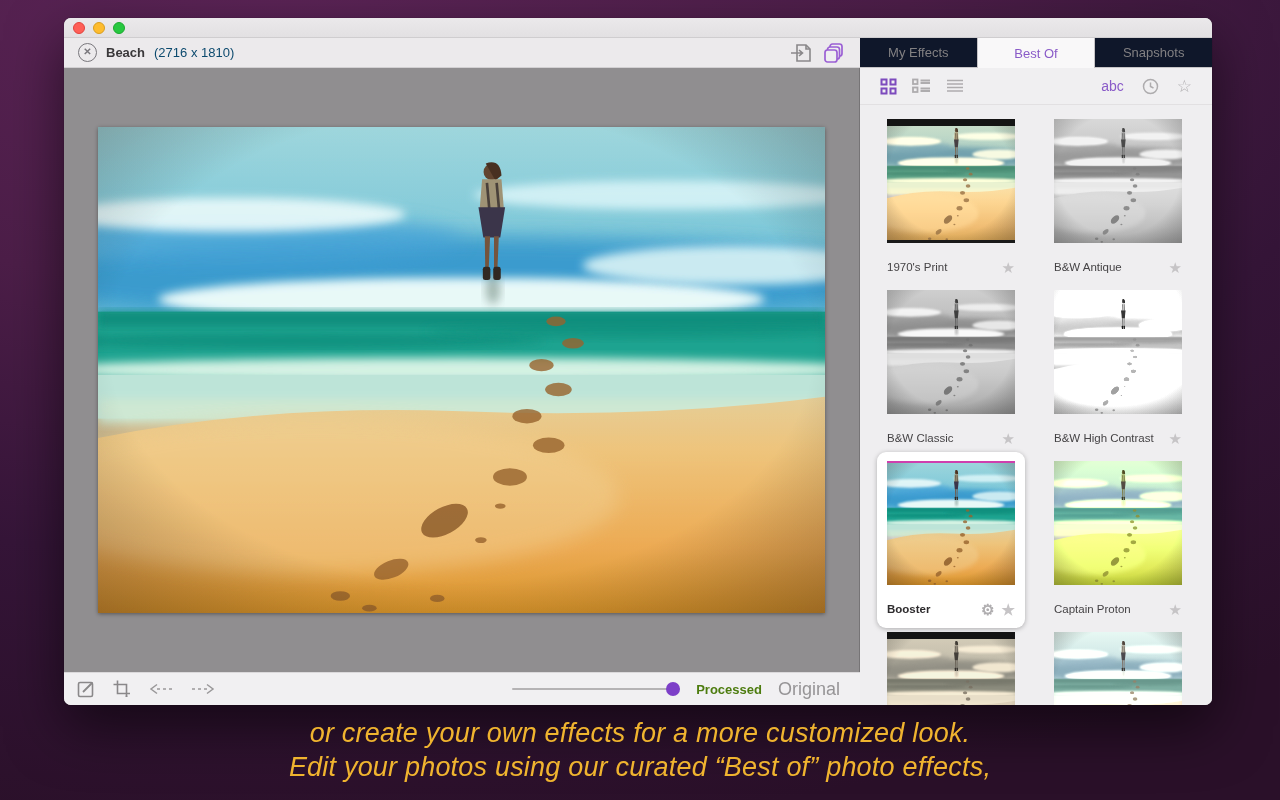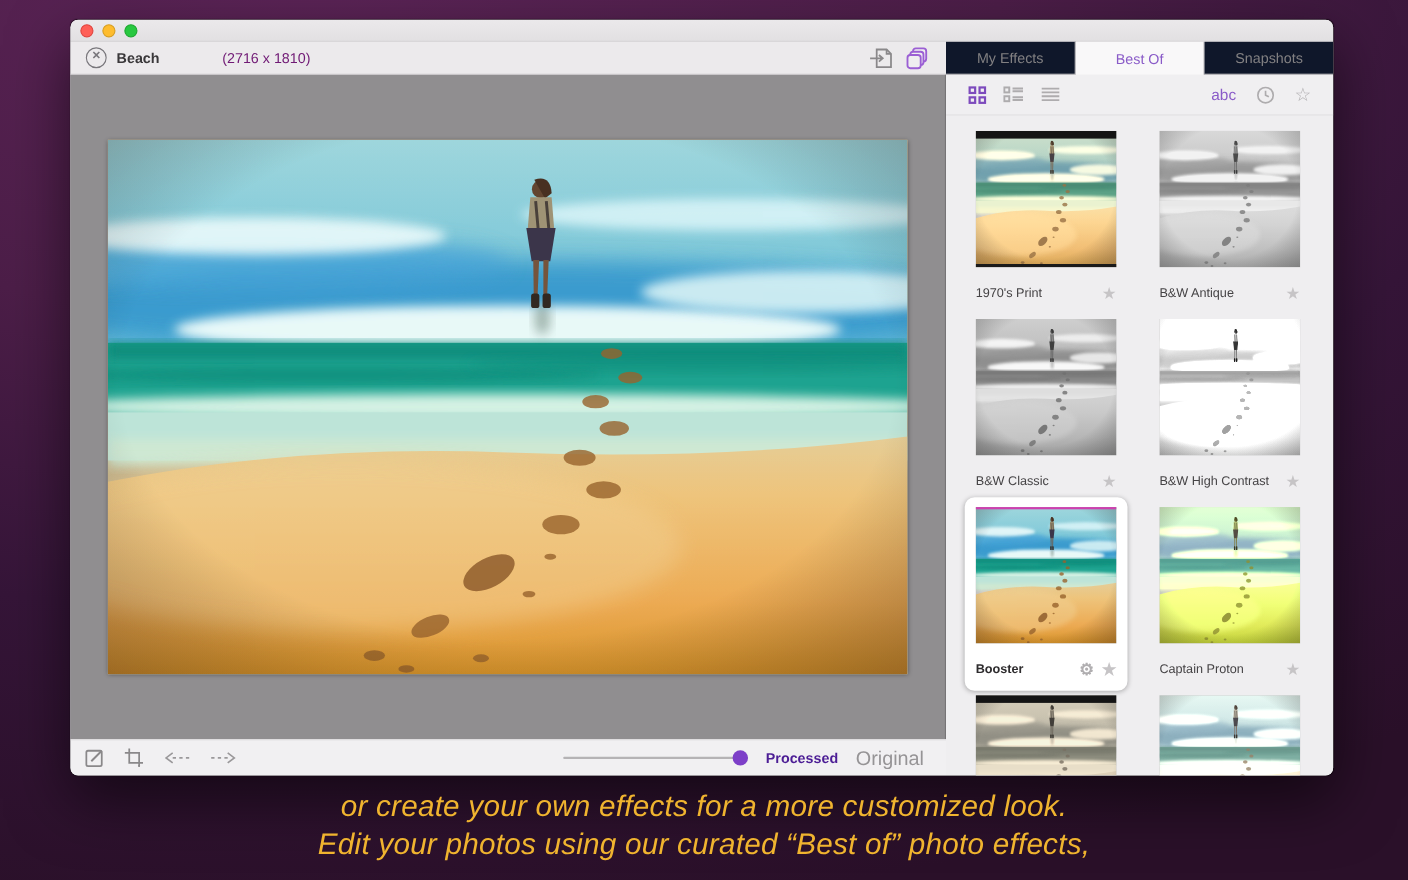--- a/index.html
+++ b/index.html
@@ -35,42 +35,42 @@
   
   .doc-bar {
     height:30px; flex:0 0 30px; background:#eceaec; border-bottom:1px solid #d2d0d2;
     display:flex; align-items:center; padding:0 14px; gap:9px;
   }
   .close-circle {
     width:19px; height:19px; border-radius:50%; border:1.5px solid #79777c;
     color:#79777c; font-size:10px; line-height:16px; text-align:center; font-weight:700;
   }
   .doc-title { font-size:13px; font-weight:700; color:#3a383a; }
-  .doc-dims  { font-size:13px; color:#701a75;margin-left:48px; }
+  .doc-dims  { font-size:13px; color:#0c4a6e; }
   .doc-spacer { flex:1; }
   .icon-btn { display:flex; align-items:center; justify-content:center; }
 
   
   .canvas {
     flex:1; background:#908e90; border-right:1px solid #767476;
     display:flex; align-items:center; justify-content:center; min-height:0;
   }
   .photo { width:727px; height:486px; position:relative; overflow:hidden; box-shadow:0 1px 4px rgba(0,0,0,.4); background:#cbb98f; }
 
   
   .bottom-bar {
     height:33px; flex:0 0 33px; background:#f1f0f2; border-top:1px solid #dbd9db;
     display:flex; align-items:center; padding:0 20px 0 12px; gap:16px;
   }
   .tool { color:#8a888a; display:flex; align-items:center; }
   .bottom-right { margin-left:auto; display:flex; align-items:center; gap:16px; }
   .slider { position:relative; width:168px; height:14px; }
   .slider-track { position:absolute; left:0; right:0; top:6px; height:2px; background:#b5b3b5; border-radius:1px; }
   .slider-knob { position:absolute; right:0; top:0; width:14px; height:14px; border-radius:50%; background:#7d3fc8; }
-  .lbl-processed { font-size:13px; font-weight:700; color:#4c1d95; }
+  .lbl-processed { font-size:13px; font-weight:700; color:#4d7c0f; }
   .lbl-original  { font-size:18px; color:#969496; }
 
   
   .sidebar { flex:1; display:flex; flex-direction:column; background:#efeef0; min-height:0; }
   .tabs { height:30px; flex:0 0 30px; display:flex; }
   .tab {
     flex:1; display:flex; align-items:center; justify-content:center;
     background:#0f172a; color:#828082; font-size:13px;
     border-right:1px solid #c6c4c6; border-bottom:1px solid #c6c4c6;
   }

